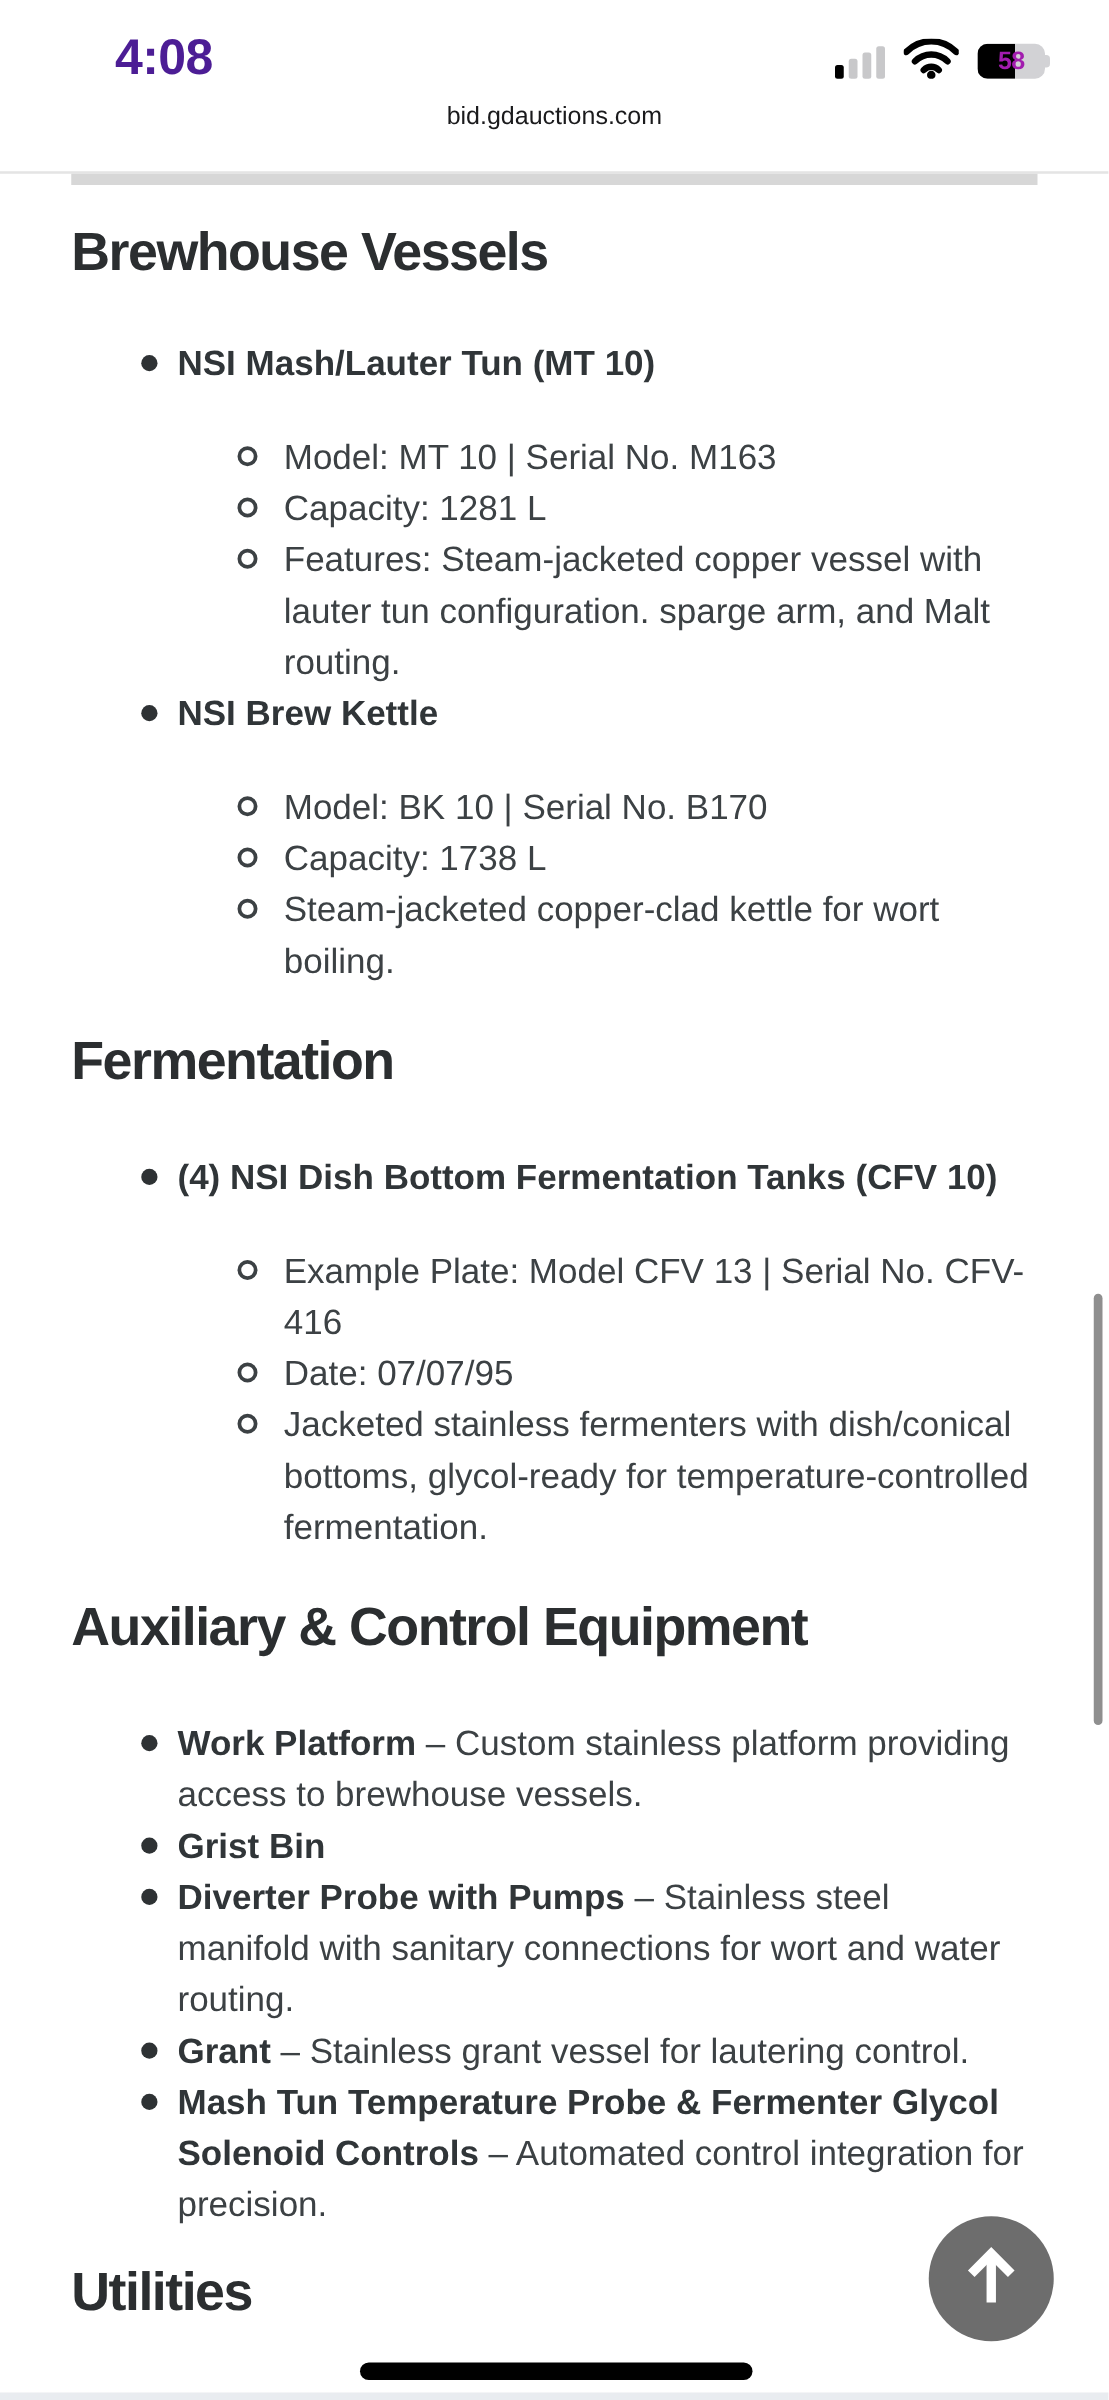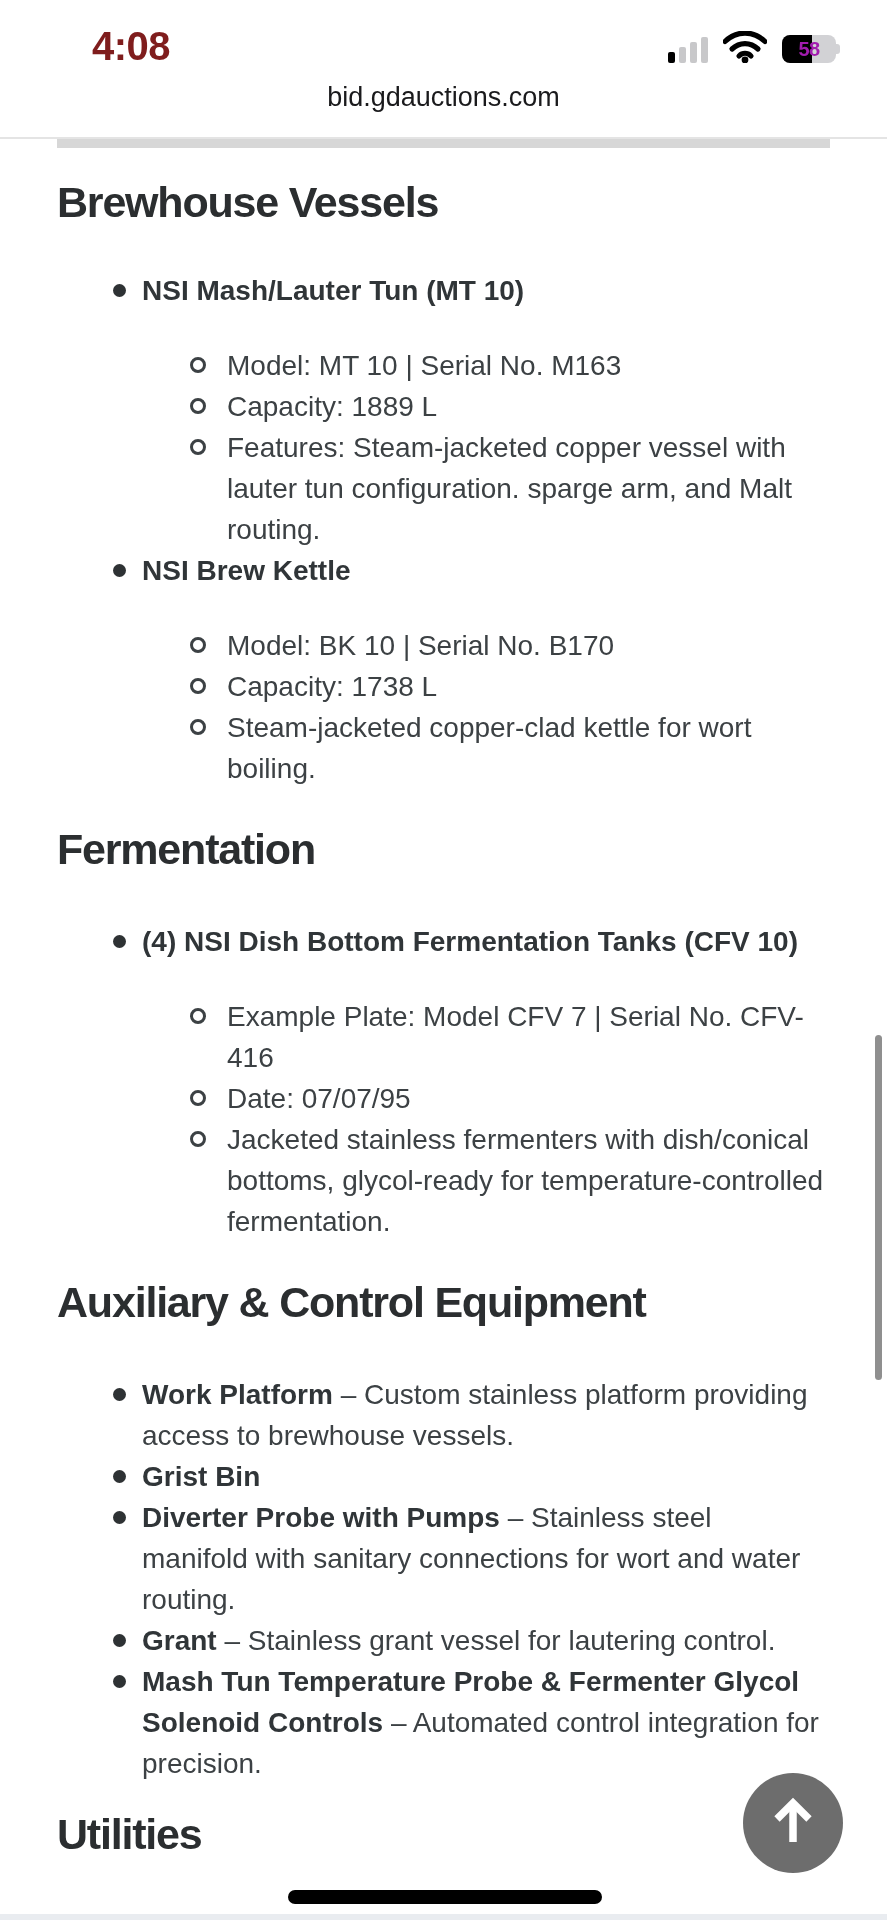--- a/index.html
+++ b/index.html
@@ -10,21 +10,21 @@
     background:#ffffff;
     overflow:hidden;
     font-family:"Liberation Sans", sans-serif;
     color:#3c4144;
   }
 
   
   .status-bar { position:absolute; top:0; left:0; right:0; height:72px; }
   .status-time {
     position:absolute; left:92px; top:24px;
-    font-size:40px; font-weight:700; letter-spacing:-0.5px; color:#7f1d1d;
+    font-size:40px; font-weight:700; letter-spacing:-0.5px; color:#4c1d95;
   }
   .status-icons {
     position:absolute; right:47px; top:33px;
     display:flex; align-items:center; gap:15px; height:32px;
   }
   .signal { display:flex; align-items:flex-end; gap:4px; height:27px; }
   .signal .bar { width:7px; border-radius:2px; background:#c8c8ca; }
   .signal .bar.filled { background:#000; }
   .b1 { height:11px; } .b2 { height:16px; } .b3 { height:21px; } .b4 { height:26px; }
   .battery { position:relative; width:58px; height:28px; }
@@ -33,21 +33,21 @@
   .battery-fill { position:absolute; left:0; top:0; width:30px; height:28px; background:#000; }
   .battery-label { position:absolute; left:0; top:0; width:54px; height:28px;
     display:flex; align-items:center; justify-content:center;
     font-size:20px; font-weight:700; color:#a21caf; letter-spacing:-0.5px; }
   .battery-nub { position:absolute; right:0; top:9px; width:4px; height:10px;
     background:#d2d2d5; border-radius:0 3px 3px 0; }
 
   
   .url-bar {
     position:absolute; top:82px; left:0; right:0;
-    text-align:center; font-size:27px; color:#1a1a1c;
+    text-align:center; font-size:20px; color:#1a1a1c;
   }
   .chrome-line { position:absolute; top:137px; left:0; right:0; height:2px; background:#e4e4e4; }
   .content-top-bar { position:absolute; top:139px; left:57px; width:773px; height:9px; background:#d7d7d7; }
 
   
   .content { position:absolute; top:148px; left:0; right:0; padding:0 62px 0 57px; }
   h2 {
     font-size:43px; line-height:52px; font-weight:700;
     color:#2b2e30; letter-spacing:-1.2px; margin-top:34px;
   }
@@ -125,40 +125,40 @@
   <div class="content-top-bar"></div>
 
   <main class="content">
 
     <h2 class="first">Brewhouse Vessels</h2>
     <ul class="l1">
       <li>
         <span class="lead">NSI Mash/Lauter Tun (MT 10)</span>
         <ul class="l2">
           <li>Model: MT 10 | Serial No. M163</li>
-          <li>Capacity: 1889 L</li>
+          <li>Capacity: 1281 L</li>
           <li>Features: Steam-jacketed copper vessel with lauter tun configuration. sparge arm, and Malt routing.</li>
         </ul>
       </li>
       <li>
         <span class="lead">NSI Brew Kettle</span>
         <ul class="l2">
           <li>Model: BK 10 | Serial No. B170</li>
           <li>Capacity: 1738 L</li>
           <li>Steam-jacketed copper-clad kettle for wort boiling.</li>
         </ul>
       </li>
     </ul>
 
     <h2>Fermentation</h2>
     <ul class="l1 wide-gap">
       <li>
         <span class="lead">(4) NSI Dish Bottom Fermentation Tanks (CFV 10)</span>
         <ul class="l2">
-          <li>Example Plate: Model CFV 7 | Serial No. CFV-416</li>
+          <li>Example Plate: Model CFV 13 | Serial No. CFV-416</li>
           <li>Date: 07/07/95</li>
           <li>Jacketed stainless fermenters with dish/conical bottoms, glycol-ready for temperature-controlled fermentation.</li>
         </ul>
       </li>
     </ul>
 
     <h2>Auxiliary &amp; Control Equipment</h2>
     <ul class="l1 wide-gap">
       <li>
         <span class="lead">Work Platform</span><span> – Custom stainless platform providing access to brewhouse vessels.</span>

